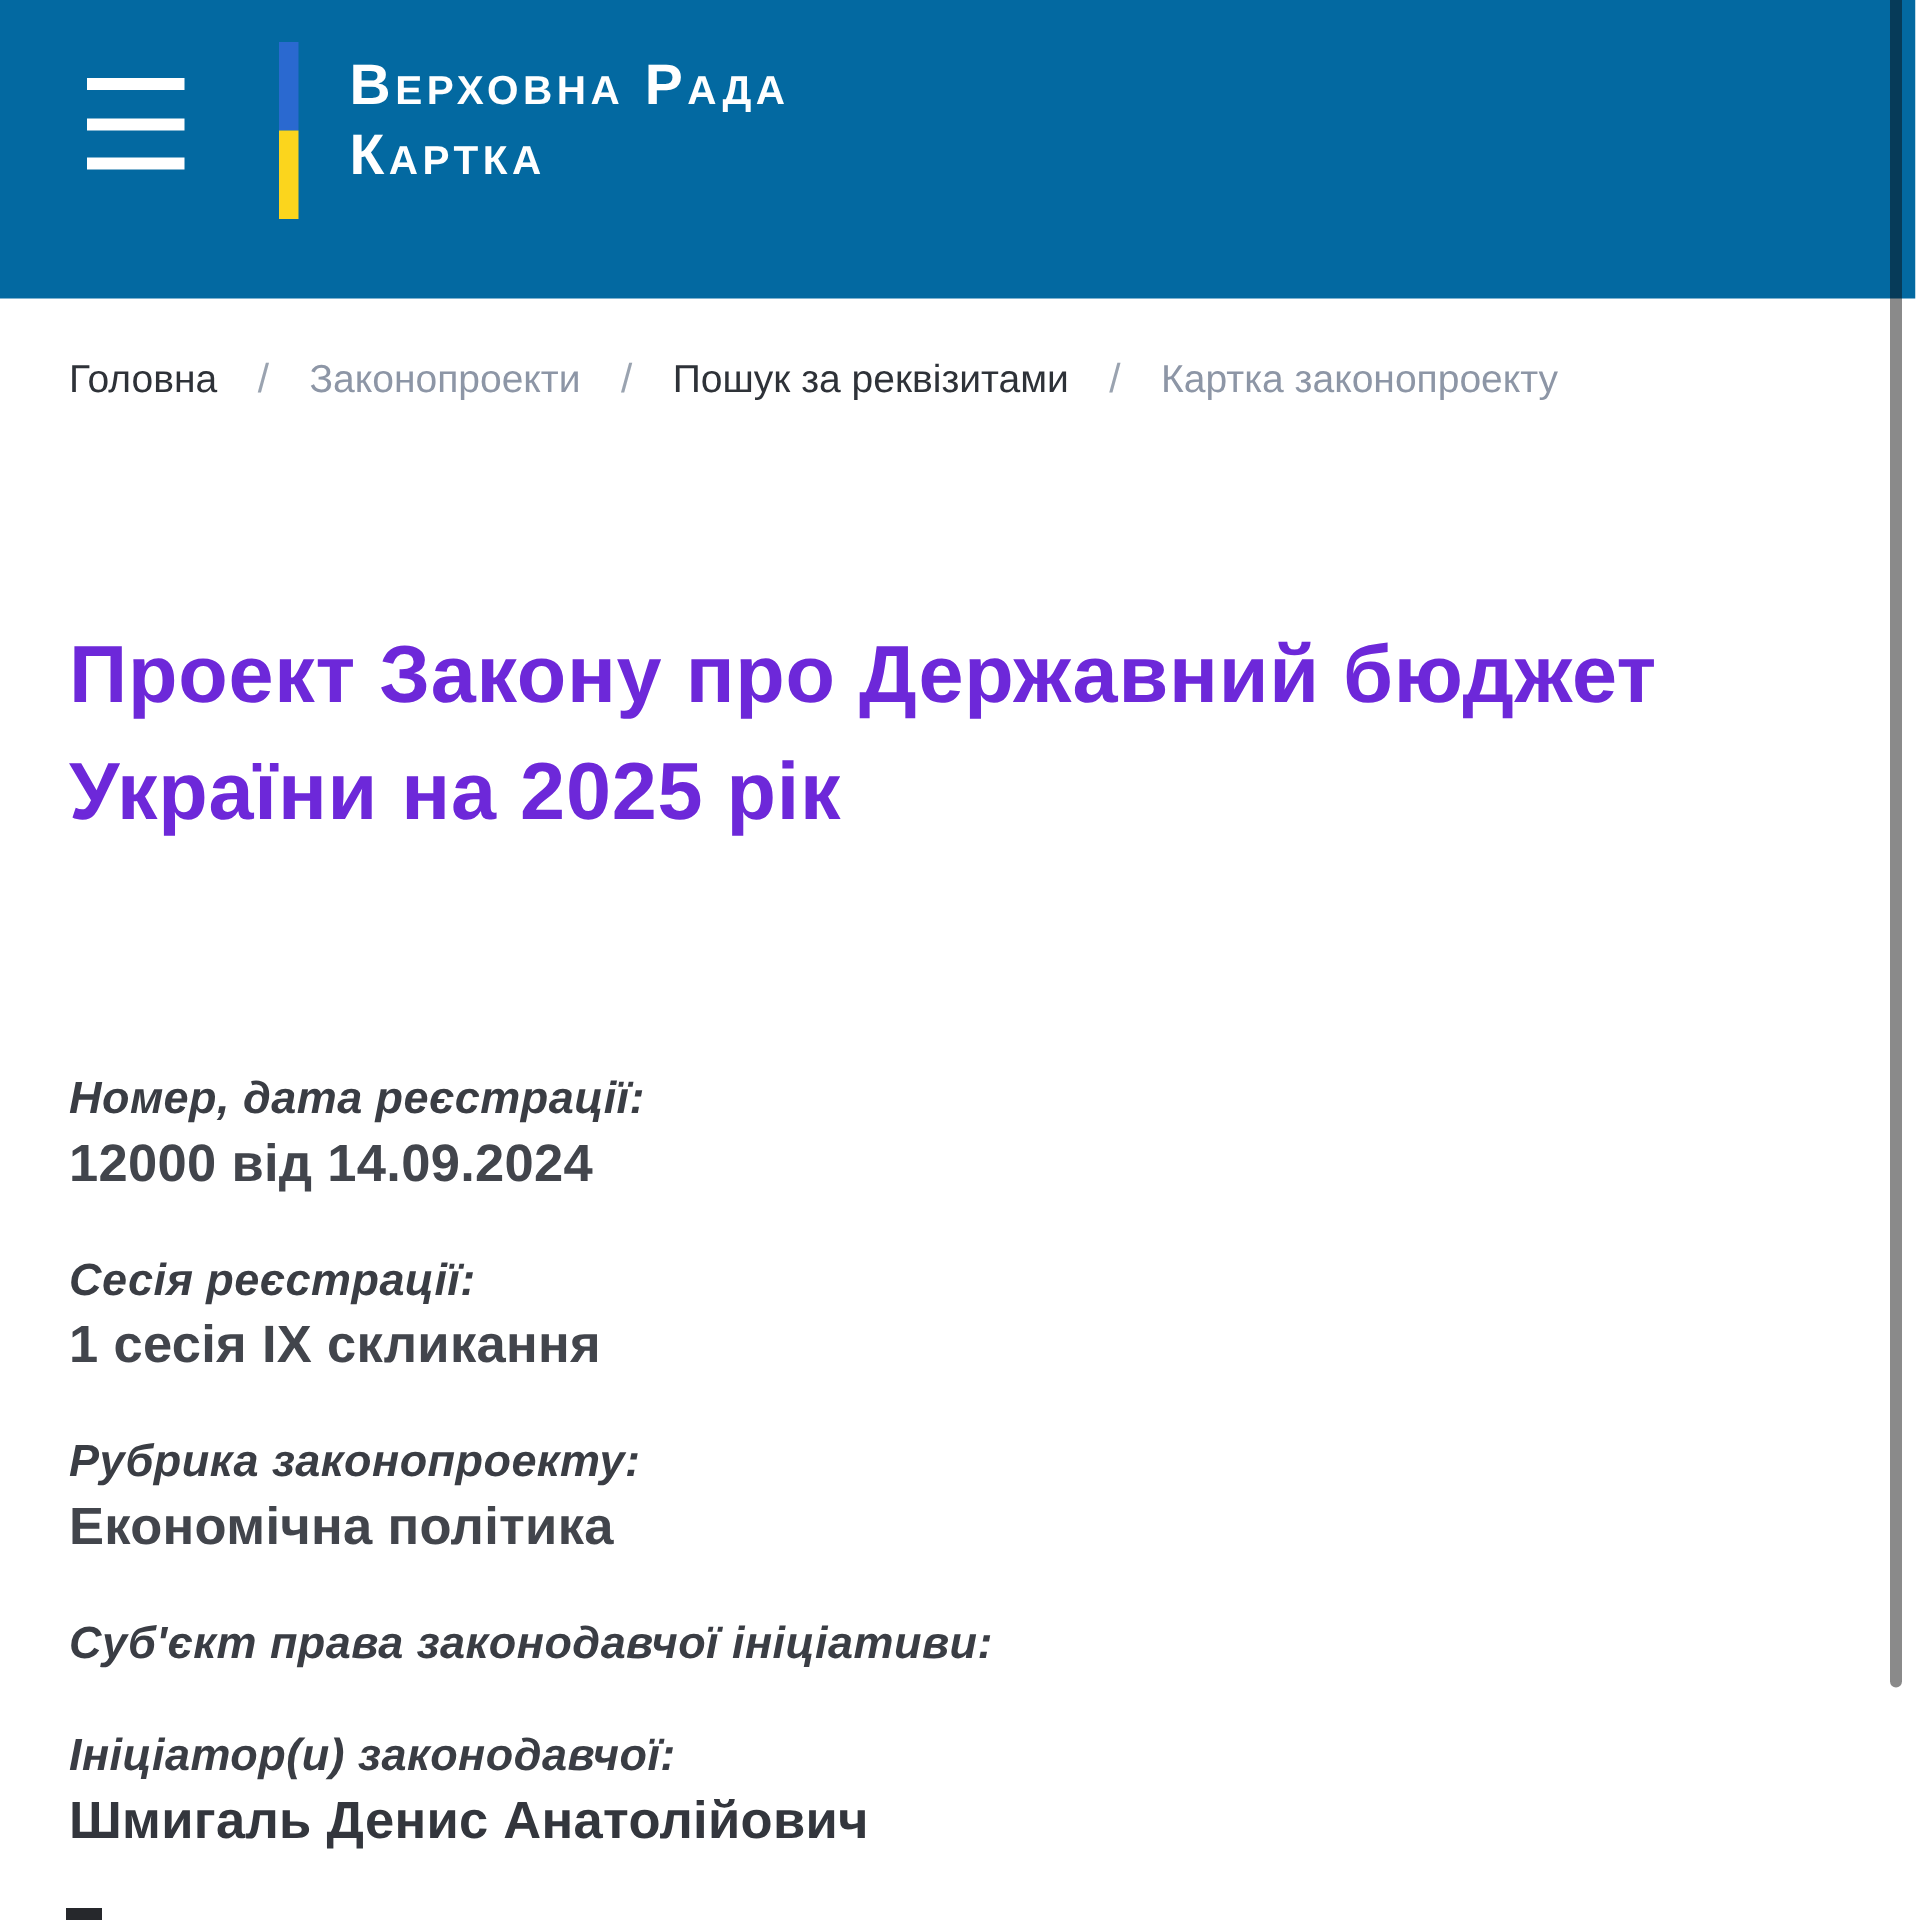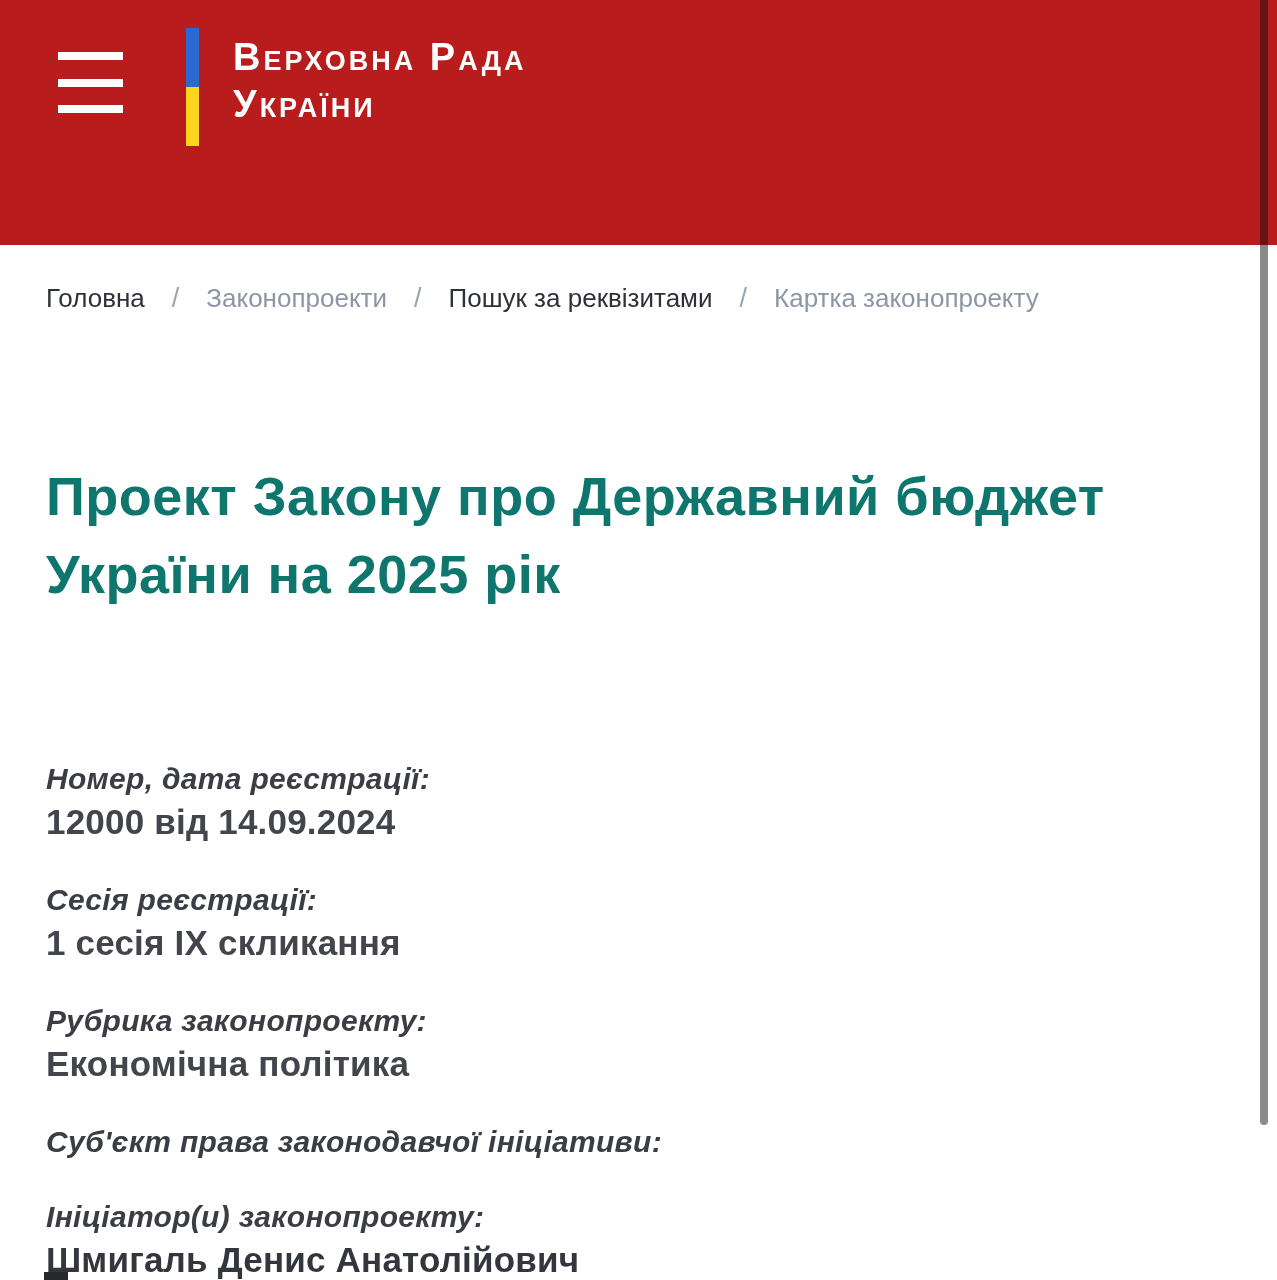--- a/index.html
+++ b/index.html
@@ -7,22 +7,22 @@
     width: 1277px; height: 1280px;
     background: #ffffff;
     overflow: hidden;
     font-family: "Liberation Sans", "DejaVu Sans", sans-serif;
     position: relative;
   }
 
   
   .header {
     position: relative;
-    width: 100%; height: 245px;
-    background: #b91c1c;
+    width: 100%; height: 199px;
+    background: #0369a1;
   }
   .hamburger {
     position: absolute;
     left: 58px; top: 52px;
     width: 65px; height: 61px;
     display: flex; flex-direction: column; justify-content: space-between;
     cursor: pointer;
     background: transparent; border: none;
   }
   .hamburger .bar {
@@ -58,21 +58,21 @@
     font-size: 26px;
     line-height: 32px;
   }
   .crumb { color: #2e3238; text-decoration: none; white-space: nowrap; }
   .crumb.muted { color: #8d96a6; }
   .crumb-sep { color: #9aa3b0; font-size: 27px; }
 
   
   .page-title {
     margin: 143px 46px 0 46px;
-    color: #0f766e;
+    color: #6d28d9;
     font-size: 54px;
     line-height: 78px;
     font-weight: 700;
     letter-spacing: 0.5px;
   }
 
   
   .fields { margin: 146px 46px 0 46px; }
   .field { margin-bottom: 35px; }
   .field-label {
@@ -117,21 +117,21 @@
     <span class="bar"></span>
     <span class="bar"></span>
     <span class="bar"></span>
   </button>
   <div class="flag-bar">
     <div class="flag-blue"></div>
     <div class="flag-yellow"></div>
   </div>
   <div class="logo-text">
     <div>Верховна Рада</div>
-    <div>України</div>
+    <div>Картка</div>
   </div>
 </header>
 
 <nav class="breadcrumb">
   <a class="crumb" href="#">Головна</a>
   <span class="crumb-sep">/</span>
   <a class="crumb muted" href="#">Законопроекти</a>
   <span class="crumb-sep">/</span>
   <a class="crumb" href="#">Пошук за реквізитами</a>
   <span class="crumb-sep">/</span>
@@ -153,20 +153,20 @@
     <div class="field-value">1 сесія IX скликання</div>
   </div>
   <div class="field">
     <div class="field-label">Рубрика законопроекту:</div>
     <div class="field-value">Економічна політика</div>
   </div>
   <div class="field">
     <div class="field-label">Суб'єкт права законодавчої ініціативи:</div>
   </div>
   <div class="field">
-    <div class="field-label">Ініціатор(и) законопроекту:</div>
+    <div class="field-label">Ініціатор(и) законодавчої:</div>
     <div class="field-value bold">Шмигаль Денис Анатолійович</div>
   </div>
 </section>
 
 <div class="text-fragment"></div>
 
 <div class="scrollbar-thumb"></div>
 
 </body></html>

